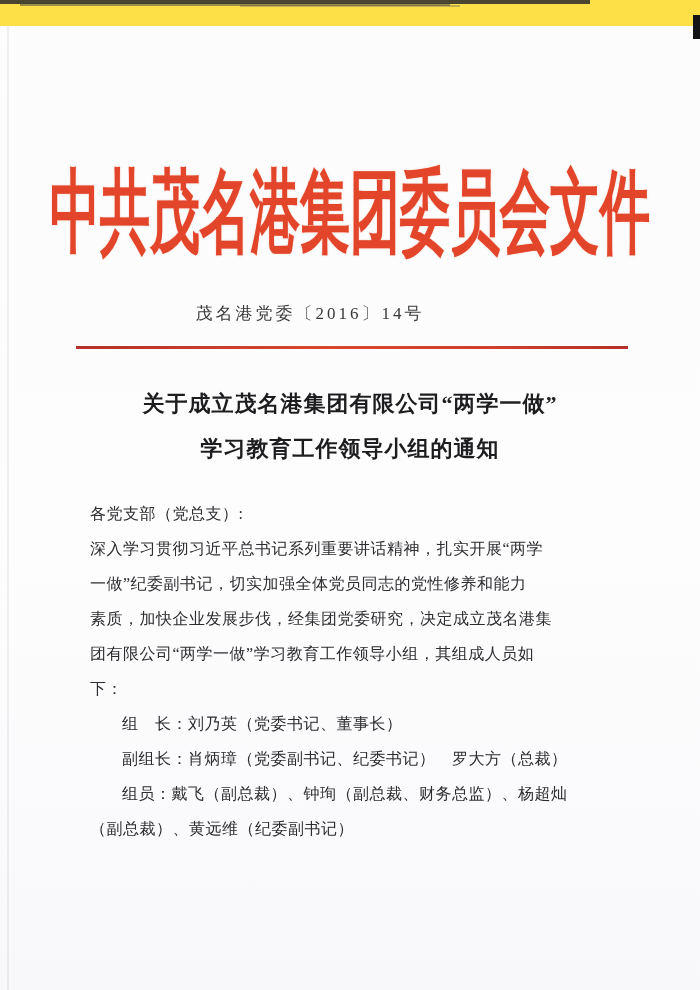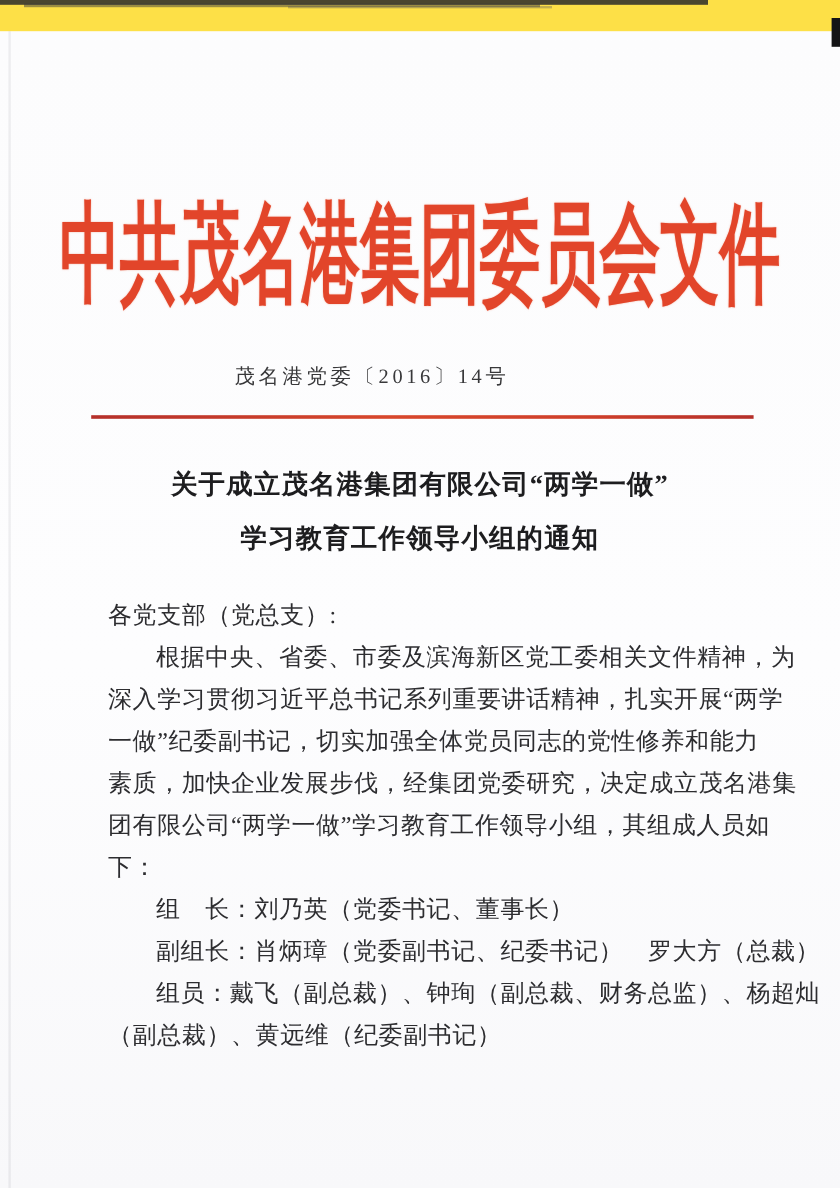--- a/index.html
+++ b/index.html
@@ -82,21 +82,21 @@
     text-align: center;
     font-weight: bold;
     color: #1d1d1f;
     font-size: 22px;
     line-height: 45px;
     letter-spacing: 1px;
   }
   .body-text {
     position: absolute; left: 90px; top: 496px;
     width: 545px;
-    font-size: 20px;
+    font-size: 16px;
     line-height: 35px;
     color: #2d2d30;
     letter-spacing: 0.5px;
   }
   .body-line {
     display: block;
     white-space: nowrap;
   }
   .indent { text-indent: 2em; }
 </style>
@@ -119,21 +119,20 @@
 
   <div class="red-rule"></div>
 
   <div class="doc-title">
     <span class="body-line">关于成立茂名港集团有限公司“两学一做”</span>
     <span class="body-line">学习教育工作领导小组的通知</span>
   </div>
 
   <div class="body-text">
     <span class="body-line">各党支部（党总支）:</span>
-    <span class="body-line indent">根据中央、省委、市委及滨海新区党工委相关文件精神，为</span>
     <span class="body-line">深入学习贯彻习近平总书记系列重要讲话精神，扎实开展“两学</span>
     <span class="body-line">一做”纪委副书记，切实加强全体党员同志的党性修养和能力</span>
     <span class="body-line">素质，加快企业发展步伐，经集团党委研究，决定成立茂名港集</span>
     <span class="body-line">团有限公司“两学一做”学习教育工作领导小组，其组成人员如</span>
     <span class="body-line">下：</span>
     <span class="body-line indent">组　长：刘乃英（党委书记、董事长）</span>
     <span class="body-line indent">副组长：肖炳璋（党委副书记、纪委书记）　罗大方（总裁）</span>
     <span class="body-line indent">组员：戴飞（副总裁）、钟珣（副总裁、财务总监）、杨超灿</span>
     <span class="body-line">（副总裁）、黄远维（纪委副书记）</span>
   </div>

